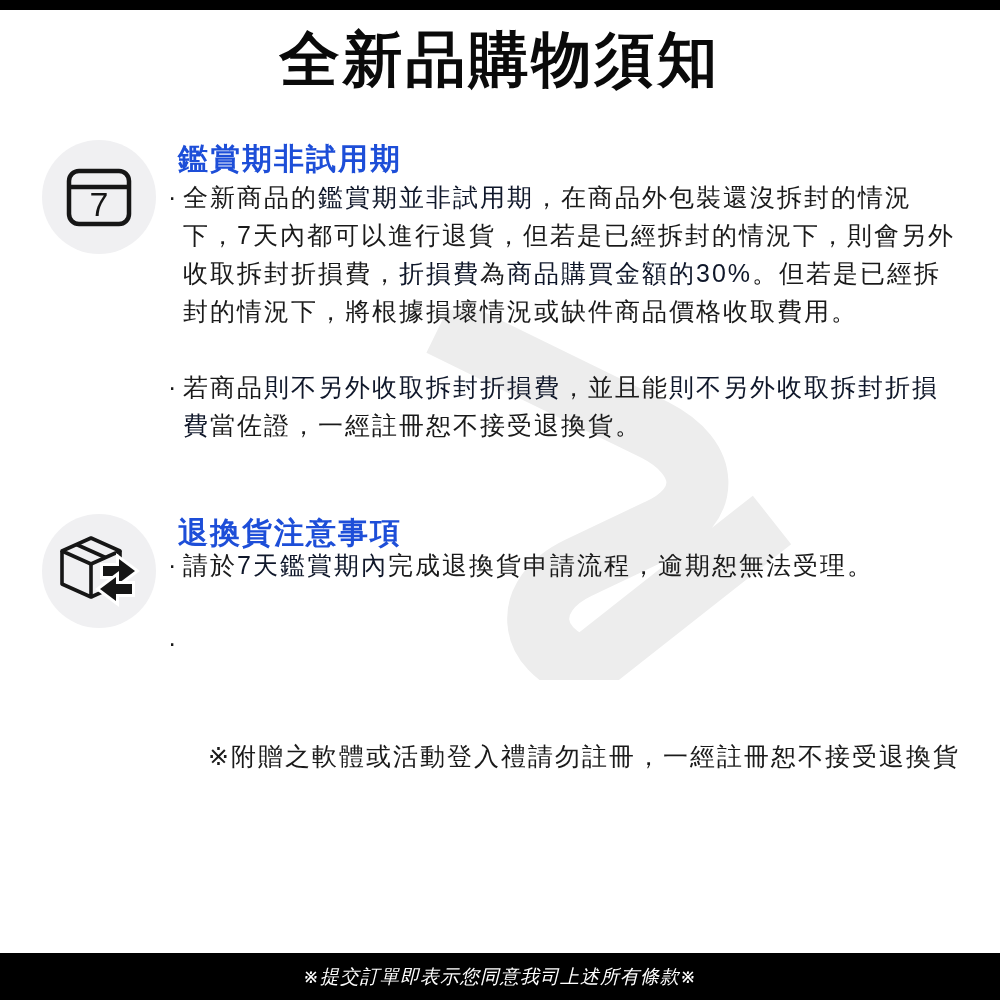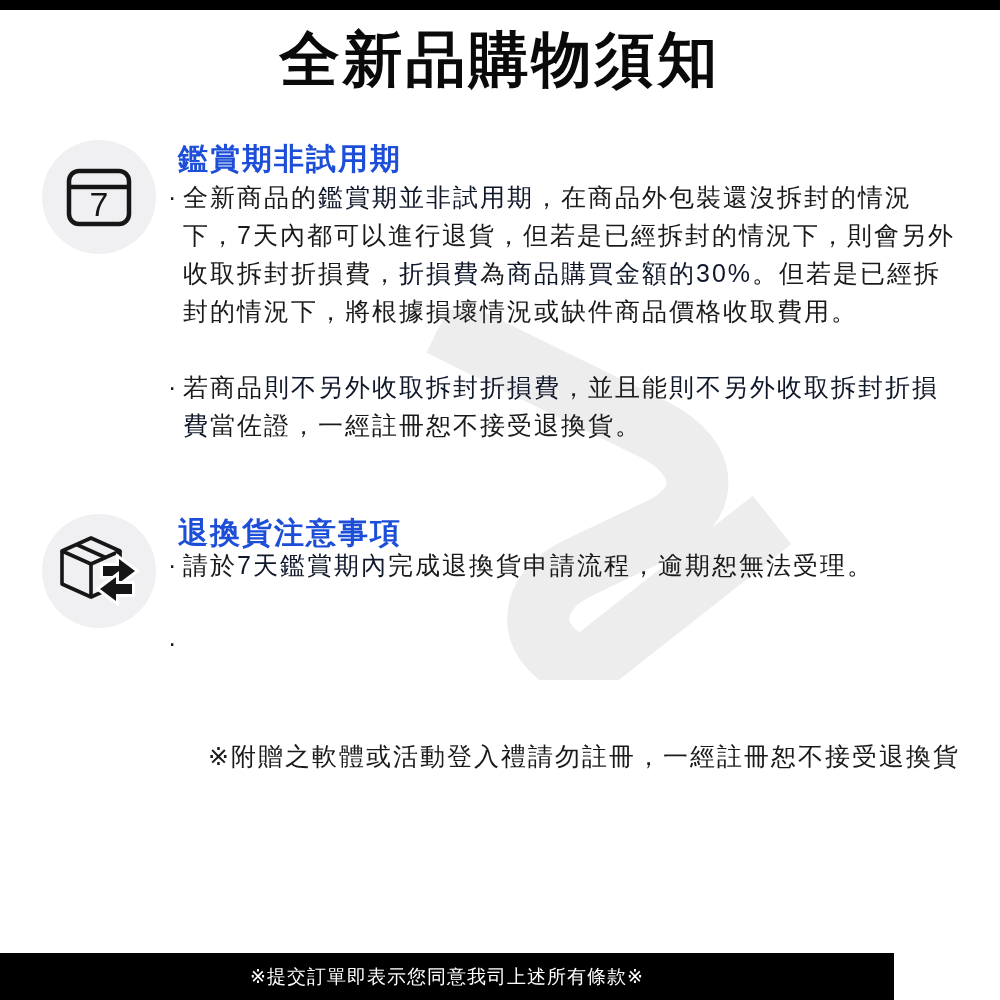--- a/index.html
+++ b/index.html
@@ -45,24 +45,24 @@
   .bullet-1 { top:178px; }
   .bullet-2 { top:368px; }
   .bullet-3 { top:546px; }
   .bullet-4 { top:624px; }
   .red { color:#0f172a; }
   .note-line {
     position:absolute; left:176px; top:740px; width:790px;
     font-size:25px; letter-spacing:2px; color:#1a1a1a; z-index:2;margin-left:32px;
   }
   .footer-bar {
-    position:absolute; left:0; top:953px; width:894px; height:47px;
+    position:absolute; left:0; top:953px; width:1000px; height:47px;
     background:#000000; color:#ffffff;
     display:flex; align-items:center; justify-content:center;
-    font-size:19px; letter-spacing:1px; z-index:3;
+    font-size:19px; letter-spacing:1px; z-index:3;font-style:italic;
   }
 </style>
 </head>
 <body>
 
 <div class="canvas">
 
   <div class="top-bar"></div>
 
   <div class="page-title">全新品購物須知</div>

